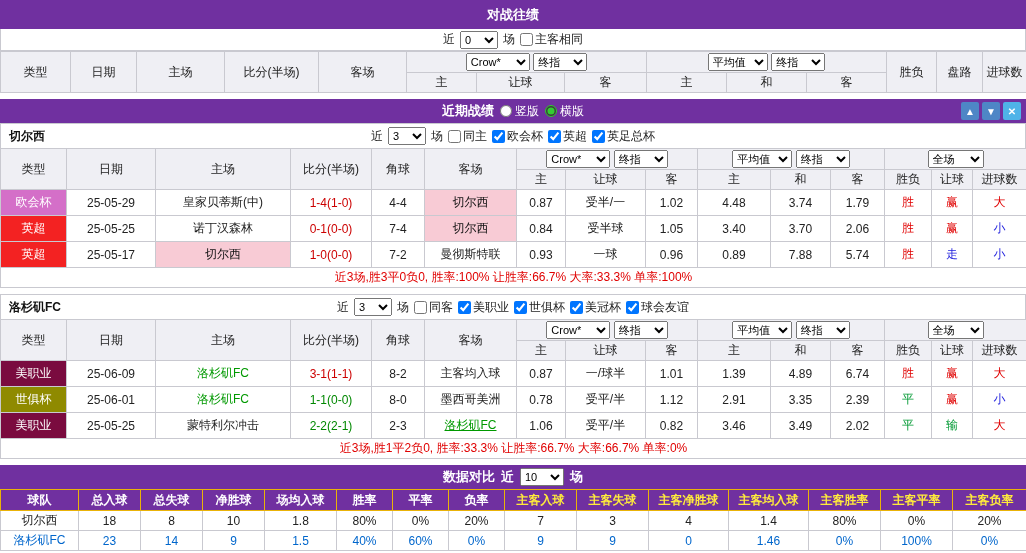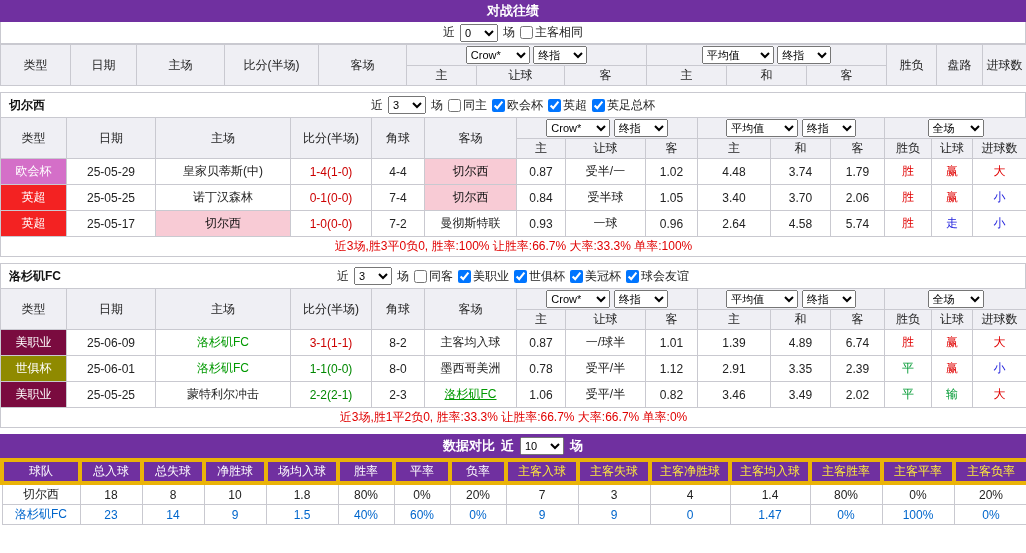--- a/index.html
+++ b/index.html
@@ -8,50 +8,50 @@
     --pink-bg:#F8CBD5; --team-green:#009900;
     --badge-euro:#D46FC8; --badge-epl:#F32222; --badge-mls:#7A0B3F; --badge-cwc:#8F8A00;
     --btn-blue:#4E86C6; --btn-cyan:#4FB3E8;
     --score-red:#CC0000; --score-green:#008800; --yellow:#FFEB3B;
   }
   *{box-sizing:border-box;}
   body{margin:0;font-family:"Liberation Sans","DejaVu Sans",sans-serif;font-size:12px;color:#222;background:#fff;}
   .page{width:1026px;height:553px;overflow:hidden;}
   .bar{background:var(--purple);color:#fff;font-weight:bold;font-size:13px;position:relative;
        display:flex;align-items:center;justify-content:center;gap:6px;}
-  .h22{height:22px}.h24{height:24px}
+  .h22{height:29px}.h24{height:24px}
   table.grid{width:100%;border-collapse:collapse;table-layout:fixed;}
   .grid th,.grid td{border:1px solid var(--border);text-align:center;padding:1px 2px;overflow:hidden;white-space:nowrap;}
   .grid th{background:var(--header-bg);font-weight:normal;height:20px;}
   .grid td{height:26px;}
   .filter-row{height:22px;display:flex;align-items:center;justify-content:center;gap:5px;
               border:1px solid var(--border);border-top:none;background:#fff;}
   .team-filter-row{height:25px;position:relative;display:flex;align-items:center;justify-content:center;gap:5px;
                    border:1px solid var(--border);border-bottom:none;background:#fff;}
   .team-name-label{position:absolute;left:8px;font-weight:bold;color:#111;}
   .chk{display:inline-flex;align-items:center;gap:2px;cursor:pointer;}
   input[type=checkbox]{width:13px;height:13px;margin:0;}
   input[type=radio]{width:12px;height:12px;margin:0;accent-color:#33CC33;}
   .radio-label{display:inline-flex;align-items:center;gap:3px;font-weight:normal;font-size:12px;cursor:pointer;}
   .sel{font-size:11px;height:18px;padding:0;}
-  .w36{width:38px}.w44{width:44px}.w-book{width:64px}.w-final{width:54px}.w-avg{width:72px}.w-full{width:56px}
+  .w36{width:38px}.w44{width:44px}.w-book{width:64px}.w-final{width:54px}.w-avg{width:60px}.w-full{width:56px}
   .bar-buttons{position:absolute;right:5px;top:3px;display:flex;gap:3px;}
   .sq{width:18px;height:18px;border:none;color:#fff;font-size:10px;line-height:17px;border-radius:2px;cursor:pointer;padding:0;font-weight:bold;}
   .btn-blue{background:var(--btn-blue);}.btn-cyan{background:var(--btn-cyan);}
   .badge{color:#fff;}
   .b-euro{background:var(--badge-euro);}.b-epl{background:var(--badge-epl);}
   .b-mls{background:var(--badge-mls);}.b-cwc{background:var(--badge-cwc);}
   .focus-pink{background:var(--pink-bg);color:#111;}
   .team-green{color:var(--team-green);}
   .u{text-decoration:underline;}
   .s-red{color:var(--score-red);}.s-green{color:var(--score-green);}
   .c-red{color:var(--red);}.c-green{color:var(--green);}.c-blue{color:var(--blue);}
   .summary-cell{color:var(--red);height:20px !important;}
   .gap{height:6px;}
-  .cmp th{background:var(--purple);color:#fff;font-weight:normal;height:21px;border:4px solid #eab308;
+  .cmp th{background:var(--purple);color:#fff;font-weight:bold;height:21px;border:1px solid #eab308;
           text-align:center;overflow:hidden;white-space:nowrap;padding:1px 2px;margin-top:36px;}
   .cmp th.yl{color:var(--yellow);}
   .cmp td{height:20px;border:1px solid var(--border);text-align:center;overflow:hidden;white-space:nowrap;padding:1px 2px;}
   .row-blue td{color:var(--link-blue);}
 </style>
 </head>
 <body>
 
 <div class="page">
 
@@ -121,20 +121,36 @@
         <th>客</th>
         <th>主</th>
         <th>和</th>
         <th>客</th>
       </tr>
     </thead>
   </table>
 
   <div class="gap"></div>
 
+  <div class="bar h24">
+    <span>近期战绩</span>
+    <label class="radio-label">
+      <input type="radio" name="viewmode" style="">
+      <span>竖版</span>
+    </label>
+    <label class="radio-label">
+      <input type="radio" name="viewmode" checked="" style="">
+      <span>横版</span>
+    </label>
+    <div class="bar-buttons">
+      <button class="sq btn-blue"><span>▲</span></button>
+      <button class="sq btn-blue"><span>▼</span></button>
+      <button class="sq btn-cyan"><span>✕</span></button>
+    </div>
+  </div>
 
   <div class="team-filter-row">
     <span class="team-name-label">切尔西</span>
     <span>近</span>
     <select class="sel w36">
       <option>3</option>
     </select>
     <span>场</span>
     <label class="chk">
       <input type="checkbox" style="">
@@ -252,22 +268,22 @@
       <tr>
         <td class="badge b-epl">英超</td>
         <td>25-05-17</td>
         <td class="focus-pink">切尔西</td>
         <td class="s-red">1-0(0-0)</td>
         <td>7-2</td>
         <td>曼彻斯特联</td>
         <td>0.93</td>
         <td>一球</td>
         <td>0.96</td>
-        <td>2.64</td>
-        <td>4.58</td>
+        <td>0.89</td>
+        <td>7.88</td>
         <td>5.74</td>
         <td class="c-red">胜</td>
         <td class="c-blue">走</td>
         <td class="c-blue">小</td>
       </tr>
       <tr>
         <td colspan="15" class="summary-cell">近3场,胜3平0负0, 胜率:100% 让胜率:66.7% 大率:33.3% 单率:100%</td>
       </tr>
     </tbody>
   </table>
@@ -492,21 +508,21 @@
         <td>23</td>
         <td>14</td>
         <td>9</td>
         <td>1.5</td>
         <td>40%</td>
         <td>60%</td>
         <td>0%</td>
         <td>9</td>
         <td>9</td>
         <td>0</td>
-        <td>1.47</td>
+        <td>1.46</td>
         <td>0%</td>
         <td>100%</td>
         <td>0%</td>
       </tr>
     </tbody>
   </table>
 
 </div>
 
 </body></html>

